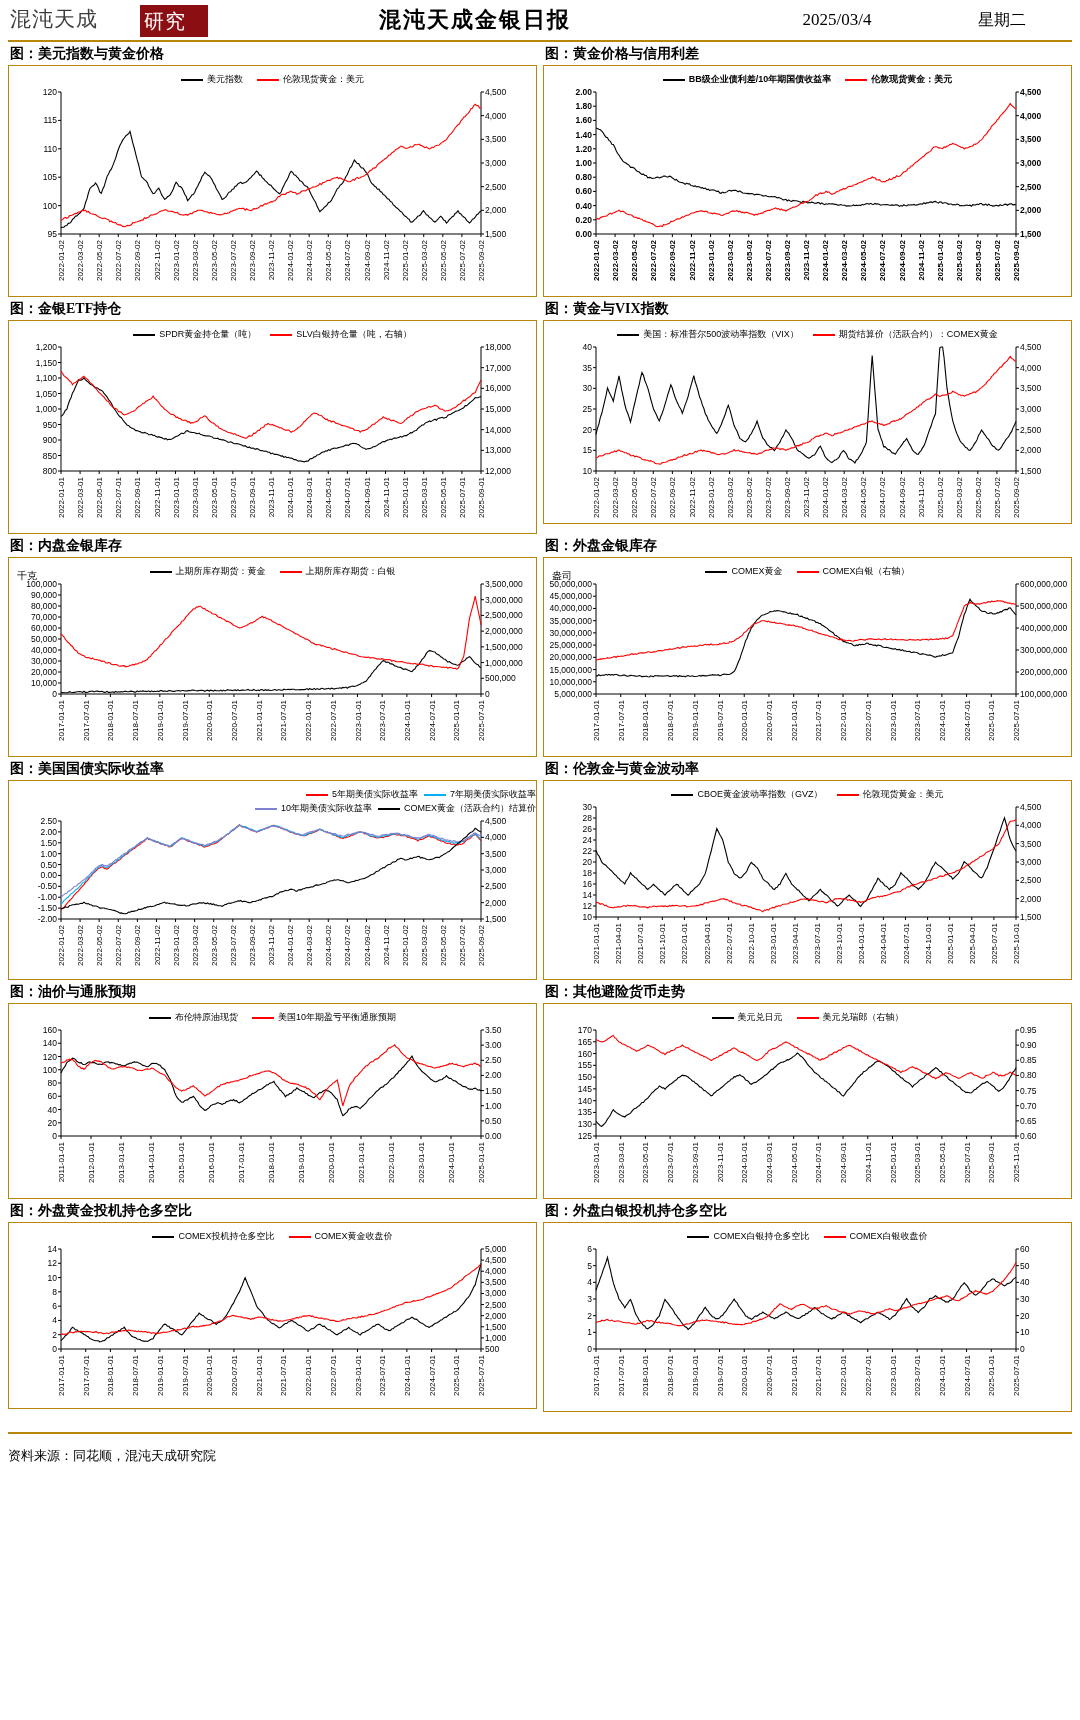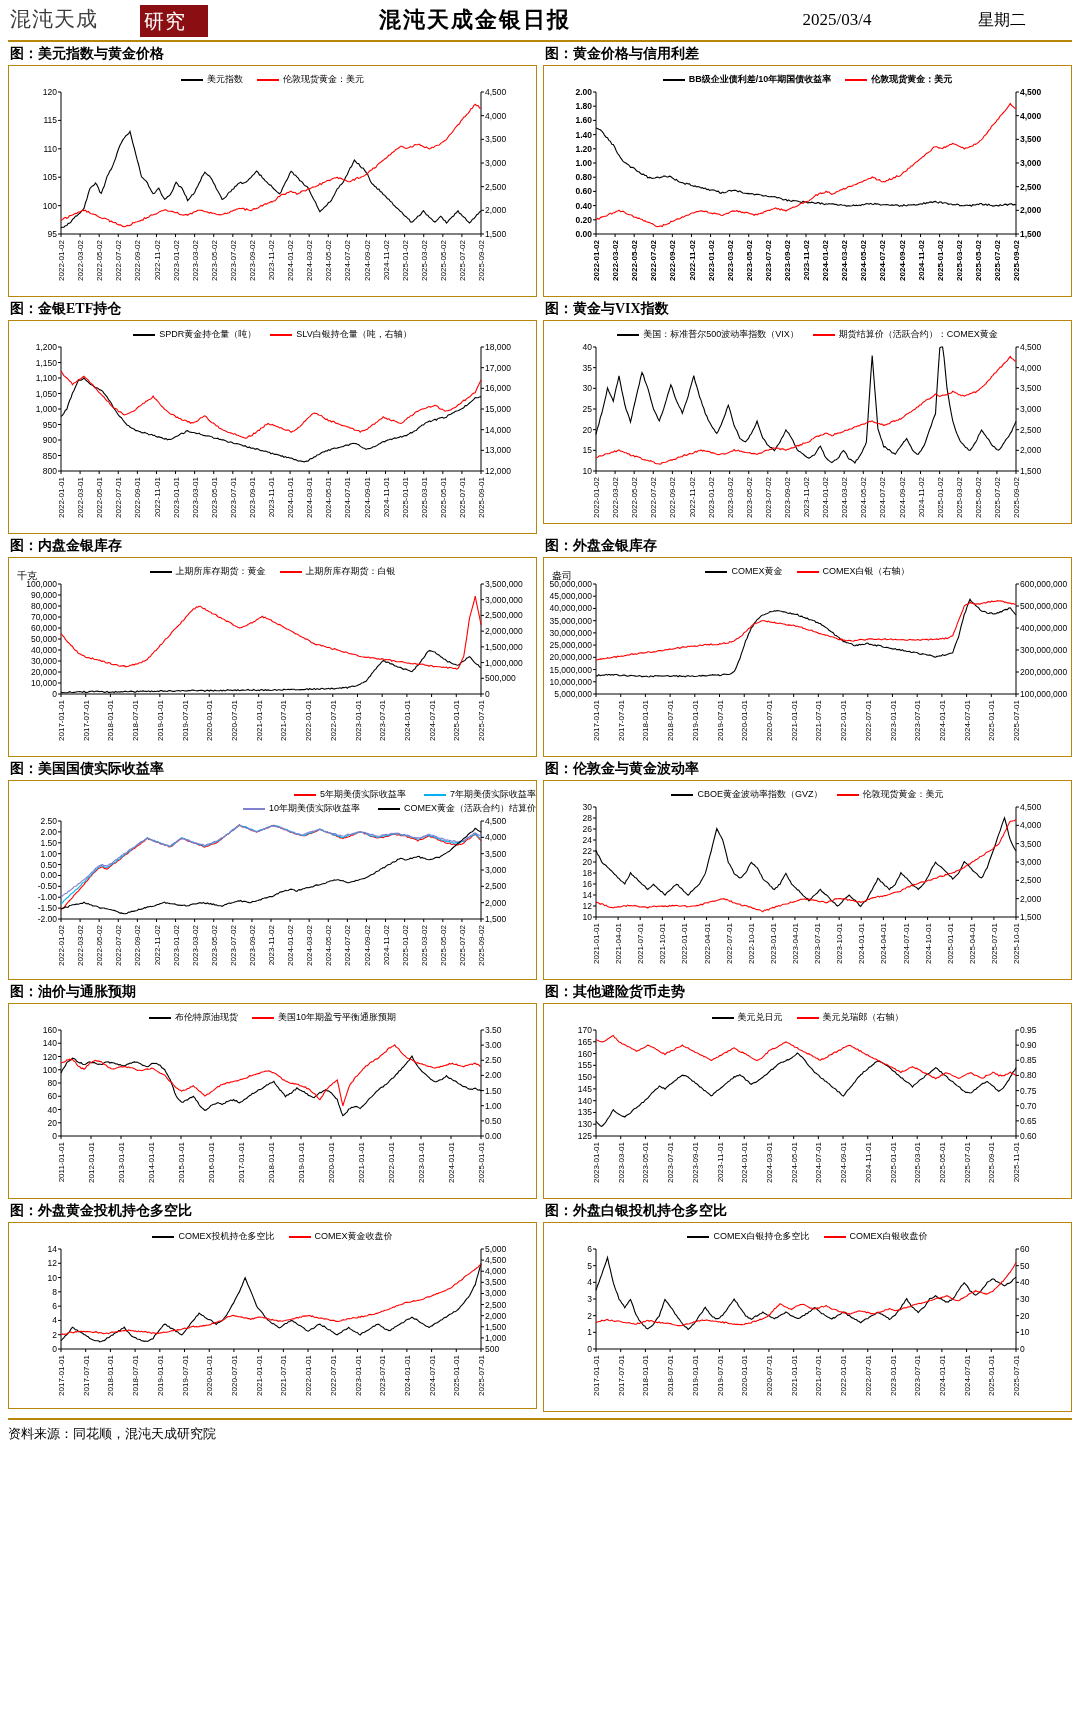--- a/index.html
+++ b/index.html
@@ -15,29 +15,29 @@
   .h-week{width:140px;text-align:center;font-size:16px;font-family:"Liberation Serif","DejaVu Serif",serif;}
   
   .grid{display:flex;flex-wrap:wrap;width:1064px;}
   .cell{width:532px;box-sizing:border-box;}
   .cell.left{padding-right:3px;}
   .cell.right{padding-left:3px;}
   .cap{font-size:14px;font-weight:bold;font-family:"Liberation Serif","DejaVu Serif",serif;padding:3px 2px 2px 2px;}
   .panel{border:1px solid #b8860b;box-sizing:border-box;position:relative;background:#fff;}
   .legend{display:flex;justify-content:center;align-items:flex-end;flex-wrap:wrap;gap:14px;padding-top:7px;}
   .legend.two-row{flex-direction:column;gap:1px;}
-  .lrow{display:flex;justify-content:center;gap:18px;}
+  .lrow{display:flex;justify-content:center;gap:6px;}
   .li{display:flex;align-items:center;font-size:9px;white-space:nowrap;}
   .swatch{width:22px;height:2px;margin-right:4px;display:inline-block;}
   .ylab{position:absolute;left:0;top:0;font-size:10px;margin-top:7px;}
   svg{display:block;}
   .tick{font-size:8.5px;fill:#000;font-family:"Liberation Sans",sans-serif;}
   .xtick{font-size:8px;fill:#000;font-family:"Liberation Sans",sans-serif;}
   
-  .footer{border-top:2px solid #b8860b;margin-top:6px;padding-top:5px;font-size:13px;font-family:"Liberation Serif","DejaVu Serif",serif;}
+  .footer{border-top:2px solid #b8860b;margin-top:20px;padding-top:13px;font-size:13px;font-family:"Liberation Serif","DejaVu Serif",serif;}
 </style>
 </head>
 <body>
 
 <div class="page">
 
   <div class="header">
     <div class="logo">
       <div class="lg-cn">混沌天成</div>
       <div class="lg-box">研究院</div>

